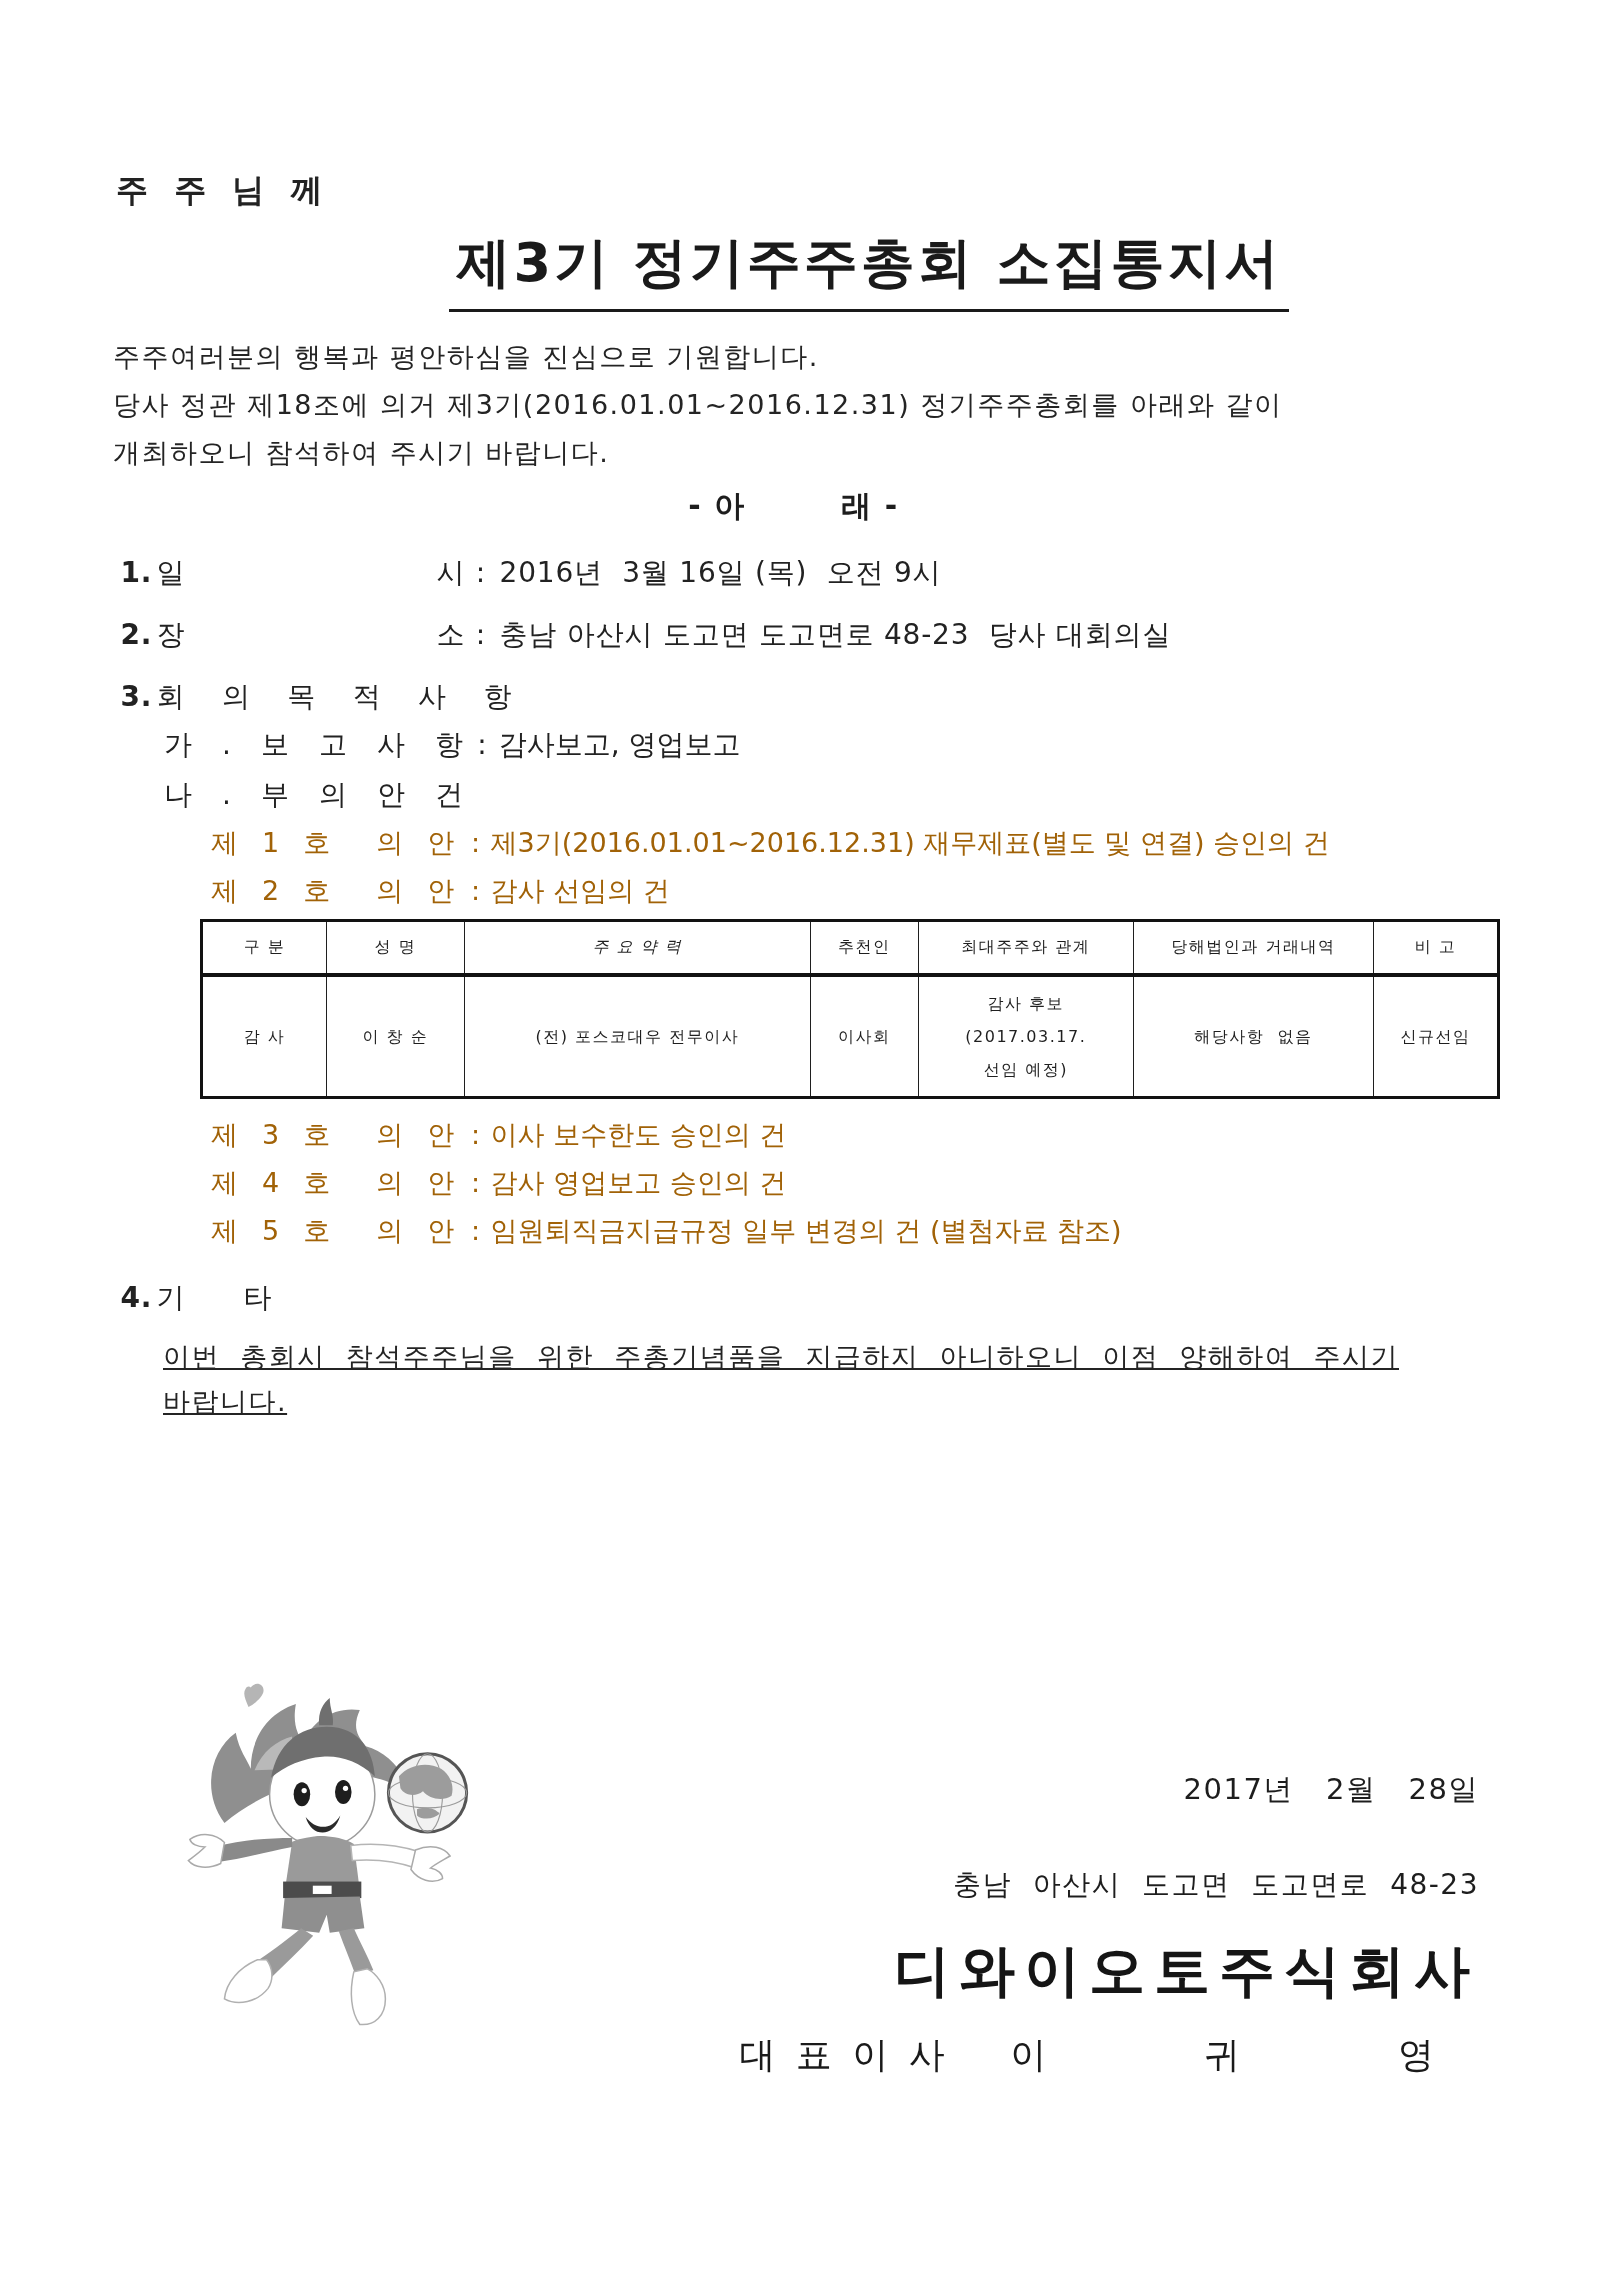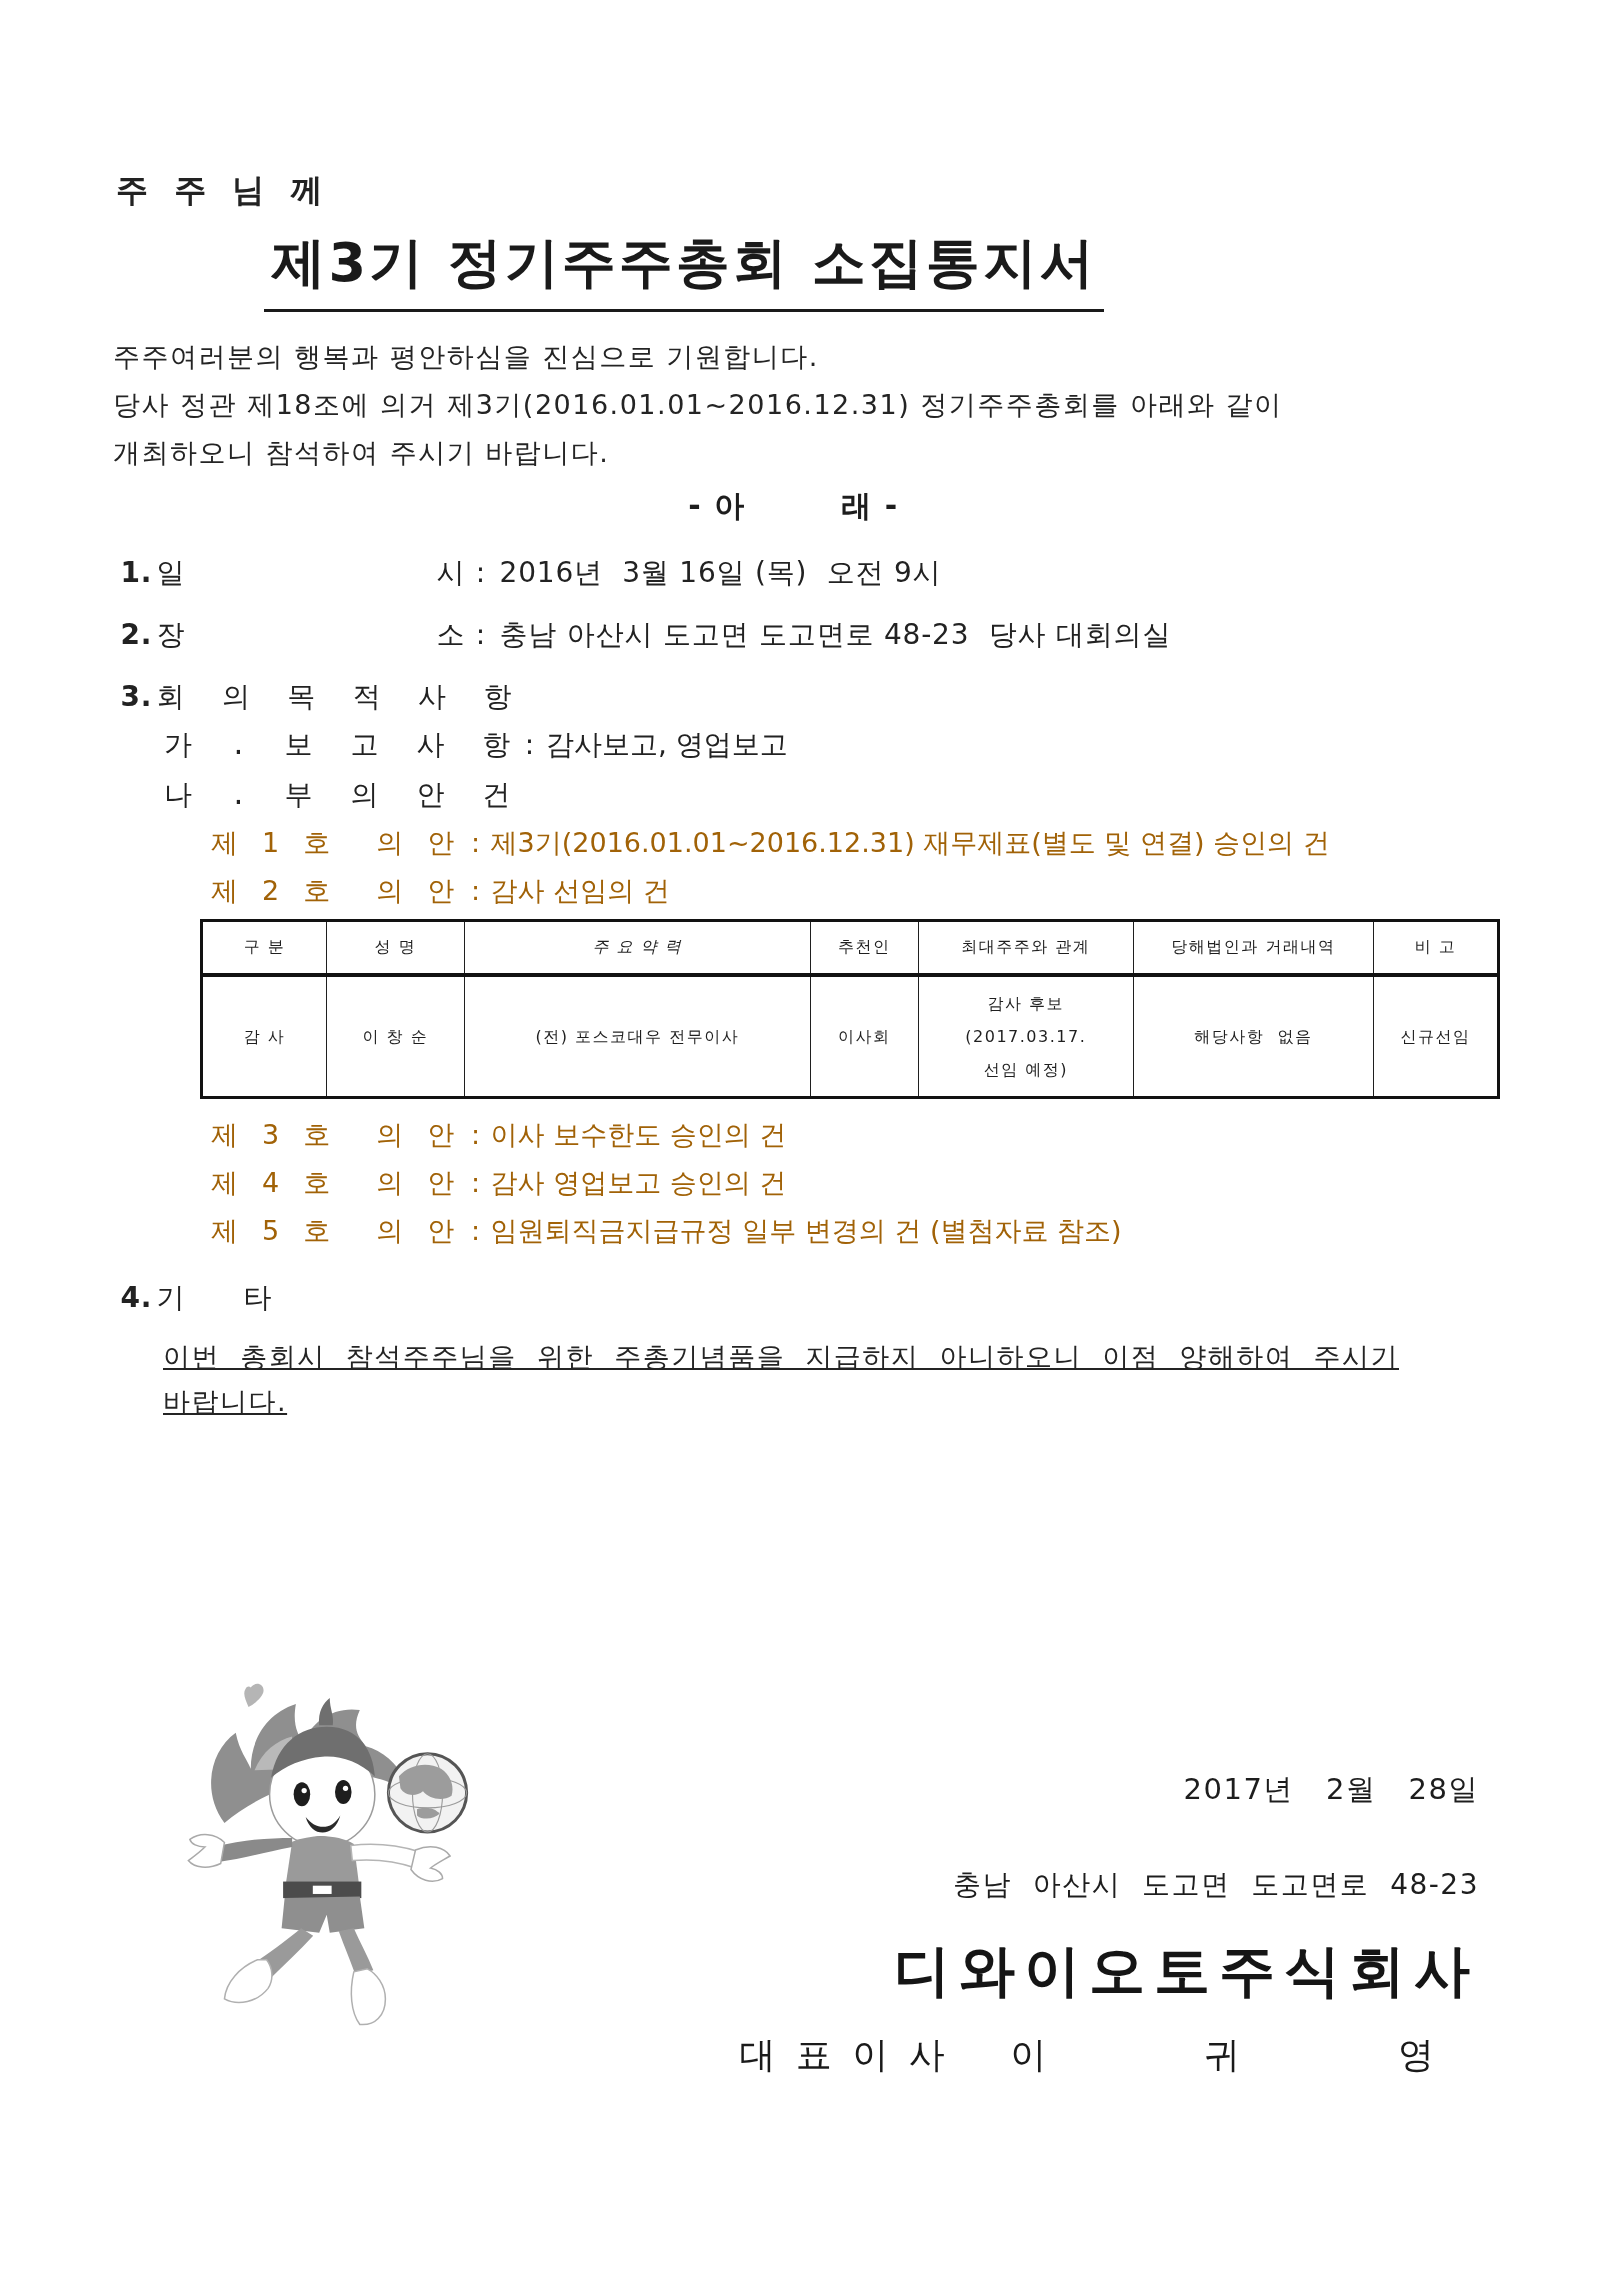--- a/index.html
+++ b/index.html
@@ -24,21 +24,21 @@
   
   .greeting {
     font-size: 32px;
     font-weight: 700;
     letter-spacing: 7.5px;
     margin-left: 3px;
     color: #222;
   }
 
   
-  .title-wrap { text-align: left; margin-top: 13.5px; }
+  .title-wrap { text-align: center; margin-top: 13.5px; }
   .doc-title {
     display: inline-block;
     margin: 0 0 0 151px;
     font-size: 54px;
     font-weight: 700;
     letter-spacing: 3px;
     color: #1a1a1a;
     border-bottom: 3.8px solid #1a1a1a;
     padding: 0 7.5px 9px 7.5px;
   }
@@ -85,21 +85,21 @@
   .mt40 { margin-top: 30px; }
 
   
   .sub-row {
     display: flex;
     align-items: baseline;
     font-size: 28px;
     color: #222;
     margin-left: 51px;
   }
-  .sub-row .sub-label { letter-spacing: 6.8px; word-spacing: 7.5px; font-family: Liberation Mono, monospace; }
+  .sub-row .sub-label { letter-spacing: 6.8px; word-spacing: 7.5px; }
   .sub-row .colon { margin: 0 12px 0 7.5px; }
 
   
   .agenda-row {
     display: flex;
     align-items: baseline;
     font-size: 27px;
     color: #a16207;
     margin-left: 98px;
   }

